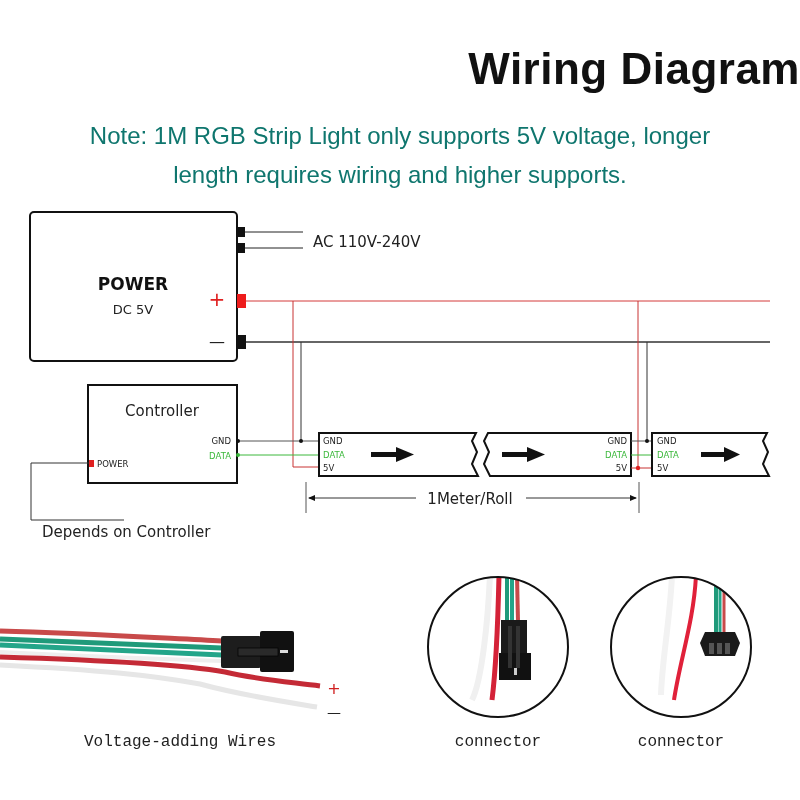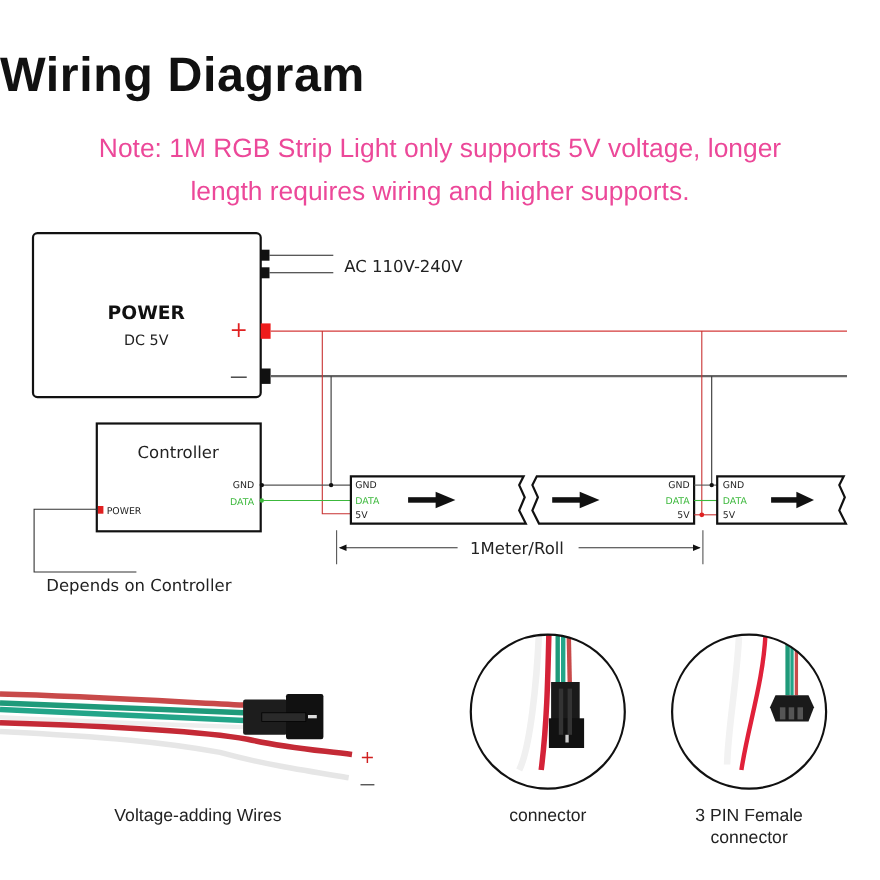--- a/index.html
+++ b/index.html
@@ -1,23 +1,23 @@
 <!DOCTYPE html>
 <html><head>
 <meta charset="utf-8">
 <style>
   html, body { margin: 0; padding: 0; background: #ffffff; }
   body { width: 800px; height: 800px; position: relative; overflow: hidden; font-family: "DejaVu Sans", sans-serif; color: #1a1a1a; }
-  .title { position: absolute; top: 44px; left: 0; width: 800px; text-align: left; font-family: "Liberation Sans", sans-serif; font-weight: bold; font-size: 44px; color: #111; letter-spacing: 0.5px; }
-  .note { position: absolute; left: 40px; width: 720px; text-align: center; font-family: "Liberation Sans", sans-serif; font-size: 24px; color: #ec4899; }
+  .title { position: absolute; top: 44px; left: 0; width: 800px; text-align: right; font-family: "Liberation Sans", sans-serif; font-weight: bold; font-size: 44px; color: #111; letter-spacing: 0.5px; }
+  .note { position: absolute; left: 40px; width: 720px; text-align: center; font-family: "Liberation Sans", sans-serif; font-size: 24px; color: #0f766e; }
   .note.l1 { top: 122px; }
   .note.l2 { top: 161px; }
   svg.diagram { position: absolute; left: 0; top: 0; }
   .t { font-family: "DejaVu Sans", sans-serif; }
-  .caption { position: absolute; text-align: center; font-family: Liberation Sans, sans-serif; font-size: 16px; color: #222; line-height: 20px; }
+  .caption { position: absolute; text-align: center; font-family: Liberation Mono, monospace; font-size: 16px; color: #222; line-height: 20px; }
 </style>
 </head>
 <body>
 
 <div class="title">Wiring Diagram</div>
 <div class="note l1">Note: 1M RGB Strip Light only supports 5V voltage, longer</div>
 <div class="note l2">length requires wiring and higher supports.</div>
 
 <svg class="diagram" width="800" height="800" viewBox="0 0 800 800">
 
@@ -176,15 +176,14 @@
     </g>
     <circle cx="681" cy="647" r="70" fill="none" stroke="#111" stroke-width="2"></circle>
   </g>
 </svg>
 
 <div class="caption" style="left:40px; top:732px; width:280px;">Voltage-adding Wires</div>
 <div class="caption" style="left:418px; top:732px; width:160px;">
   <div>connector</div>
 </div>
 <div class="caption" style="left:601px; top:732px; width:160px;">
-  <div>3 PIN Female</div>
   <div>connector</div>
 </div>
 
 </body></html>

